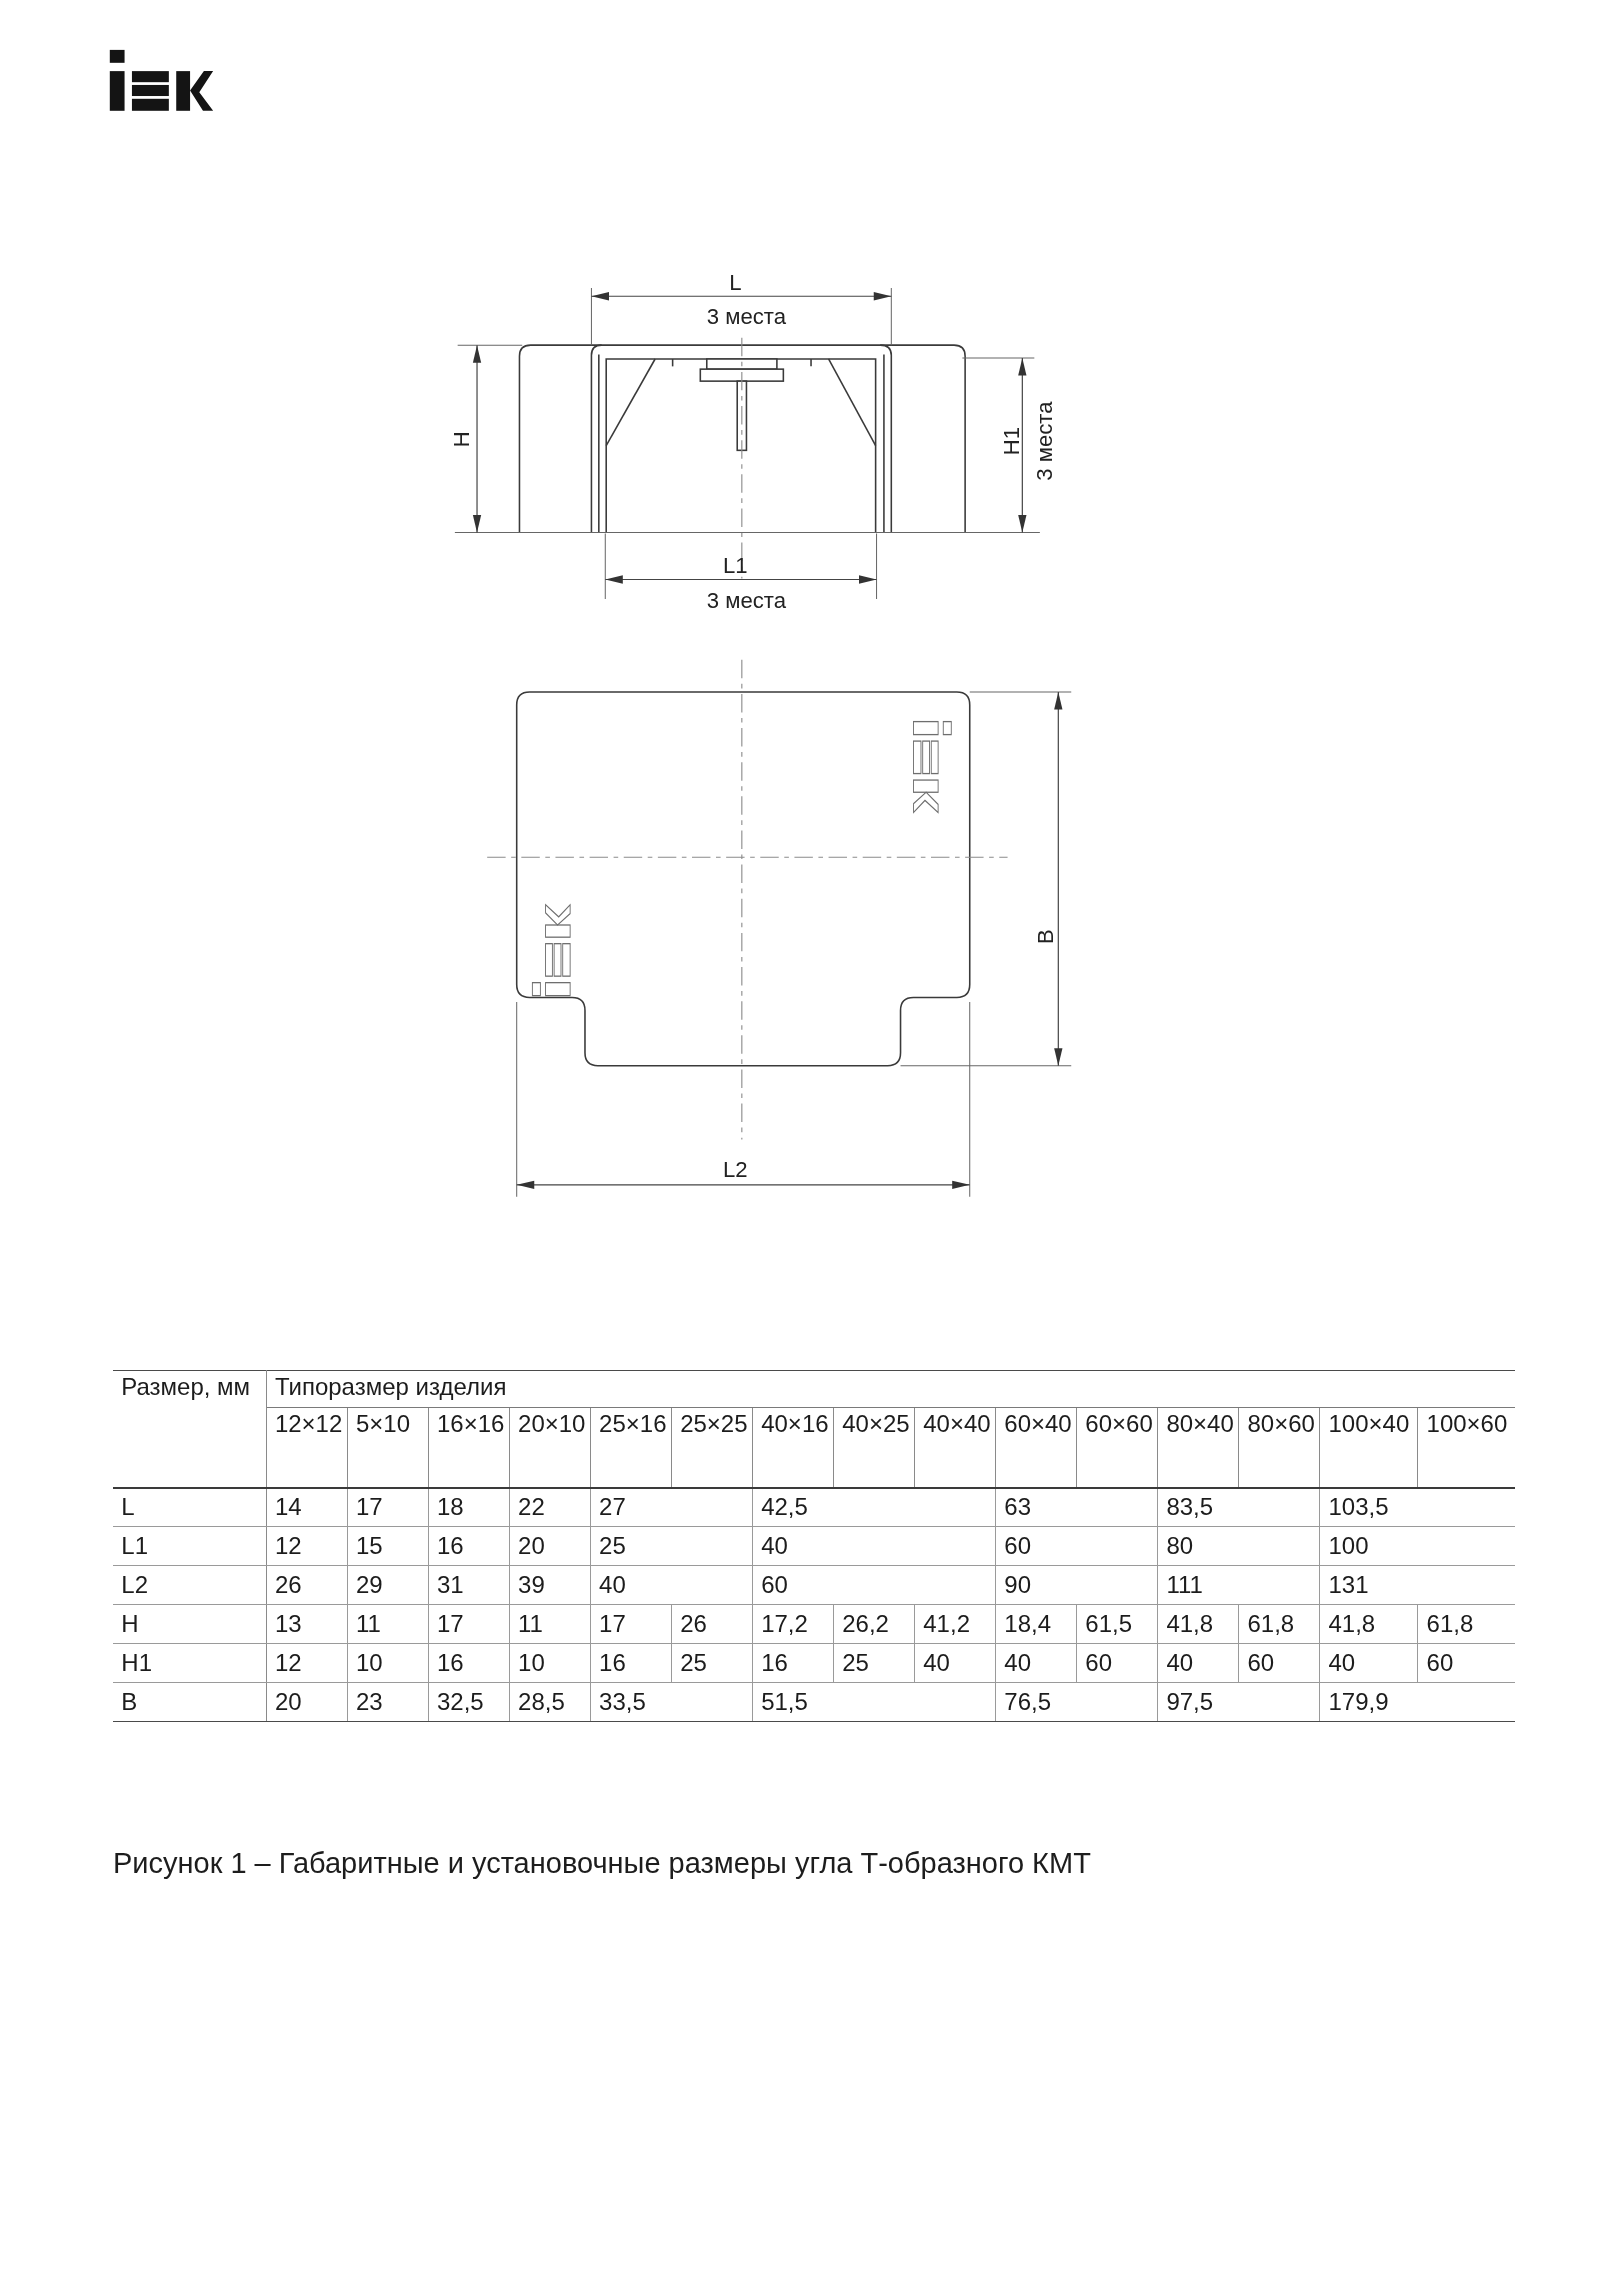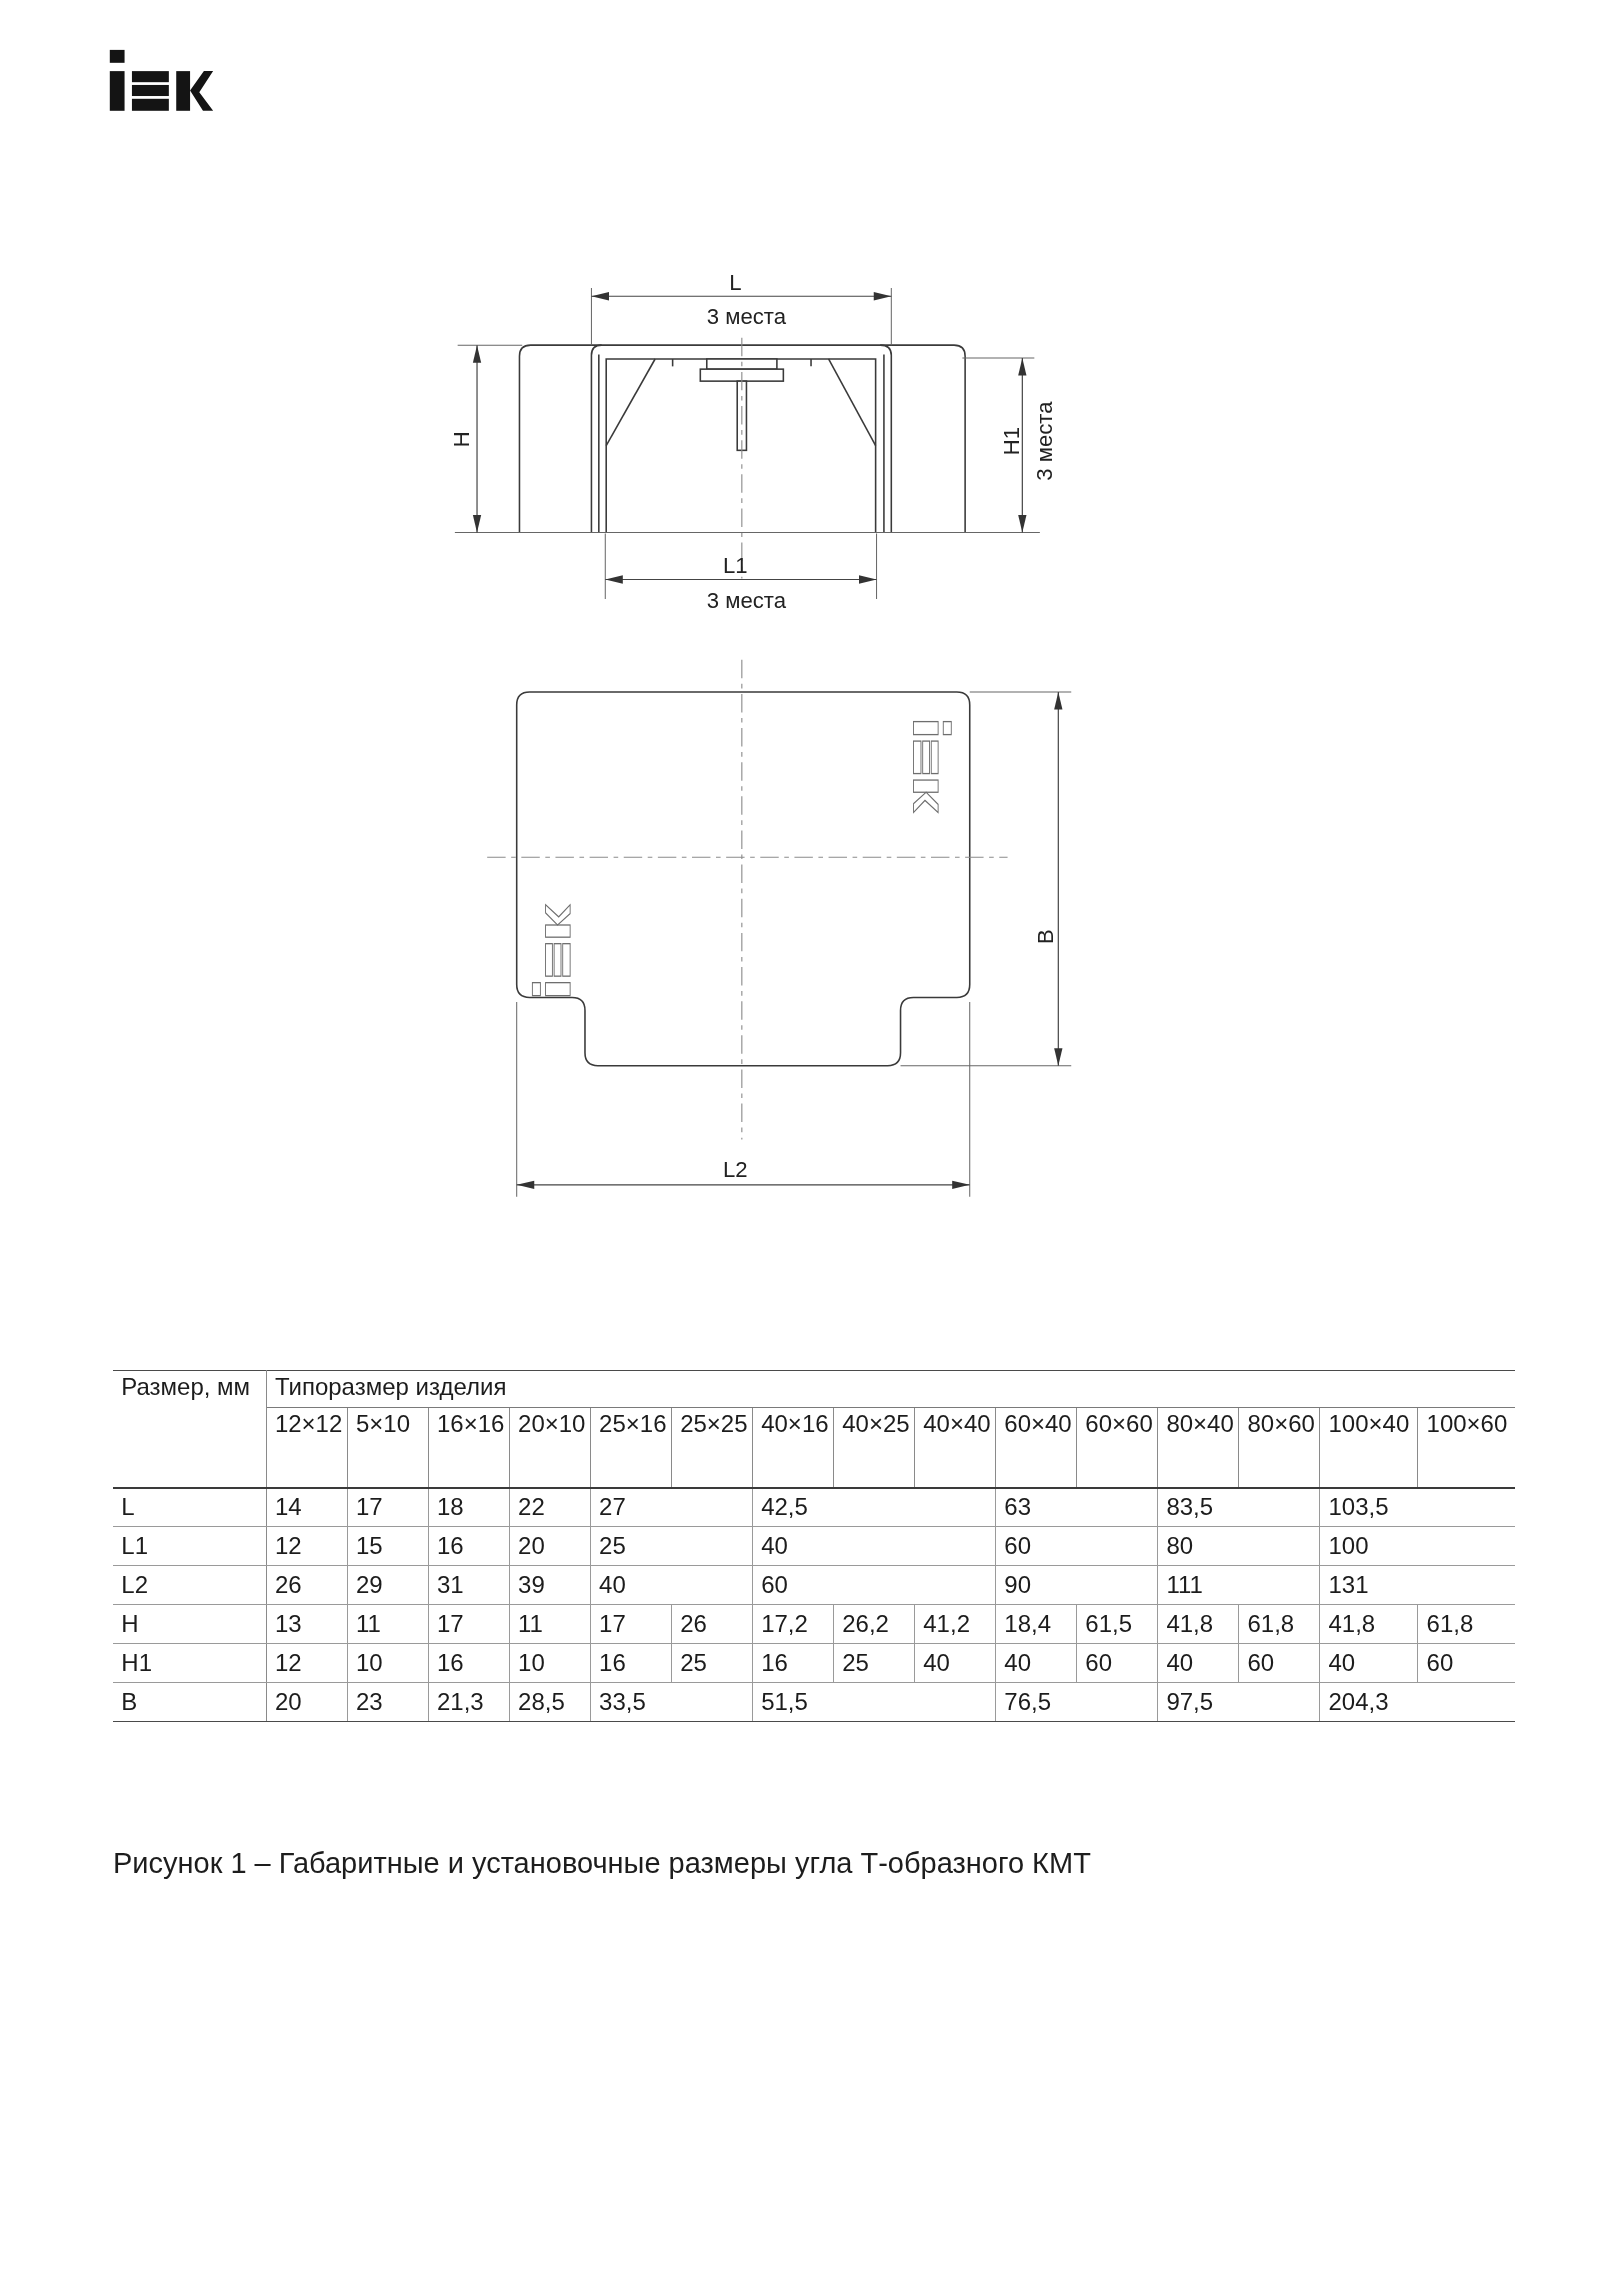--- a/index.html
+++ b/index.html
@@ -270,27 +270,27 @@
         <td>60</td>
         <td>40</td>
         <td>60</td>
         <td>40</td>
         <td>60</td>
       </tr>
       <tr class="drow lastrow">
         <td class="lbl">B</td>
         <td>20</td>
         <td>23</td>
-        <td>21,3</td>
+        <td>32,5</td>
         <td>28,5</td>
         <td colspan="2">33,5</td>
         <td colspan="3">51,5</td>
         <td colspan="2">76,5</td>
         <td colspan="2">97,5</td>
-        <td colspan="2">204,3</td>
+        <td colspan="2">179,9</td>
       </tr>
     </tbody>
   </table>
 
   <div class="caption">Рисунок 1 – Габаритные и установочные размеры угла Т-образного КМТ</div>
 
 </div>
 
 
 </body></html>

